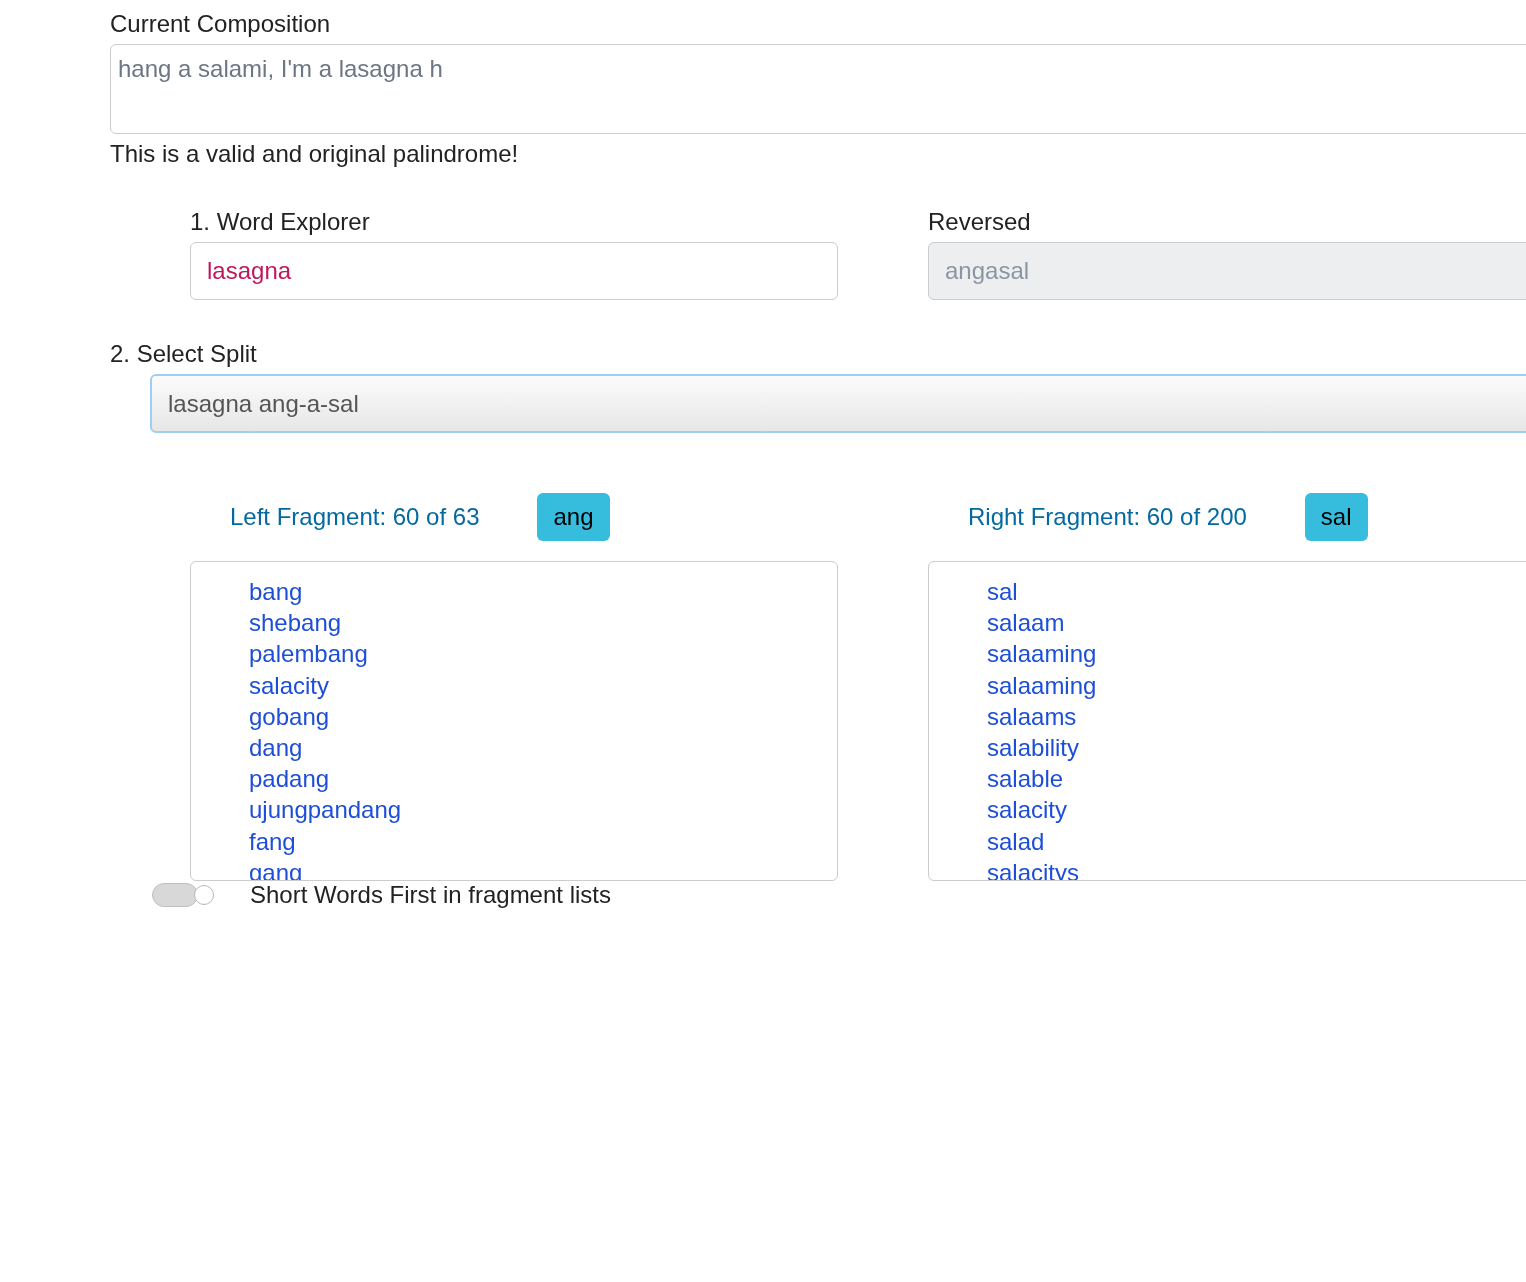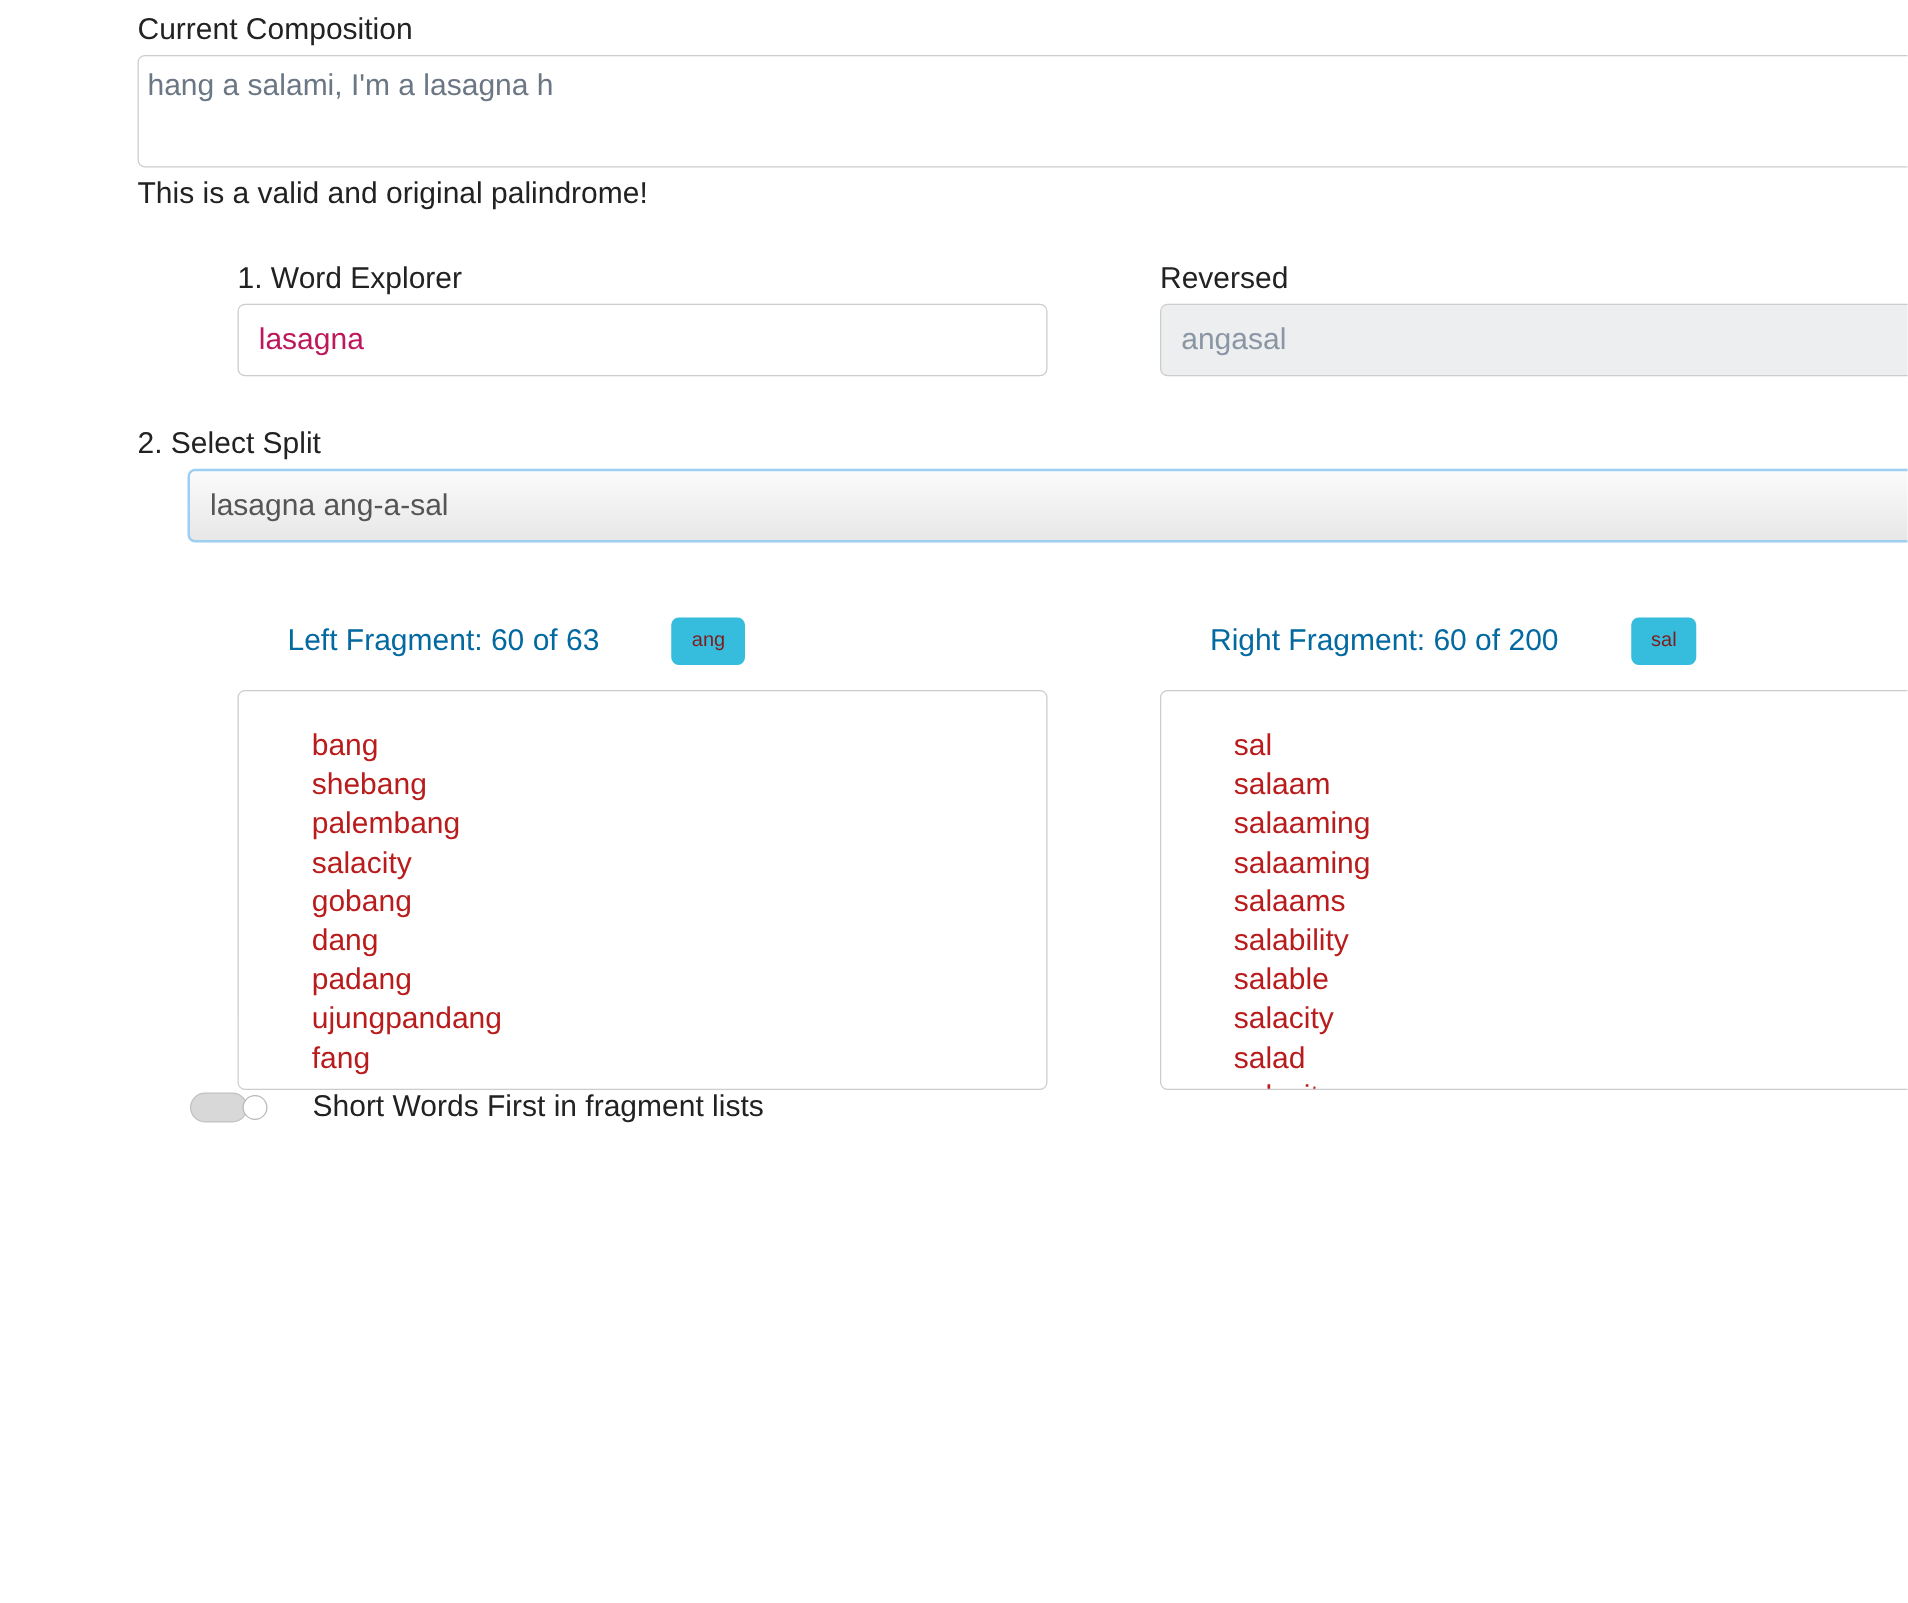--- a/index.html
+++ b/index.html
@@ -95,33 +95,33 @@
     gap: 18px;
     margin-bottom: 20px;
     margin-top: 60px;
   }
   .frag-label {
     color: #0369a1;
   }
   .frag-badge {
     display: inline-block;
     background: #36bcdd;
-    color: #7f1d1d;
+    color: #000000;
     padding: 10px 16px;
     border-radius: 6px;
-    font-size: 16px;
+    font-size: 24px;
   }
   .listbox {
     width: 100%;
     height: 320px;
     border: 1px solid #ccc;
     border-radius: 6px;
-    padding: 28px 18px;
+    padding: 14px 18px;
     overflow-y: scroll;
-    color: #b91c1c;
+    color: #1d4ed8;
     line-height: 1.3;
     position: relative;
   }
   .listbox::-webkit-scrollbar {
     width: 12px;
   }
   .listbox::-webkit-scrollbar-track {
     background: #fff;
     border-radius: 6px;
   }

